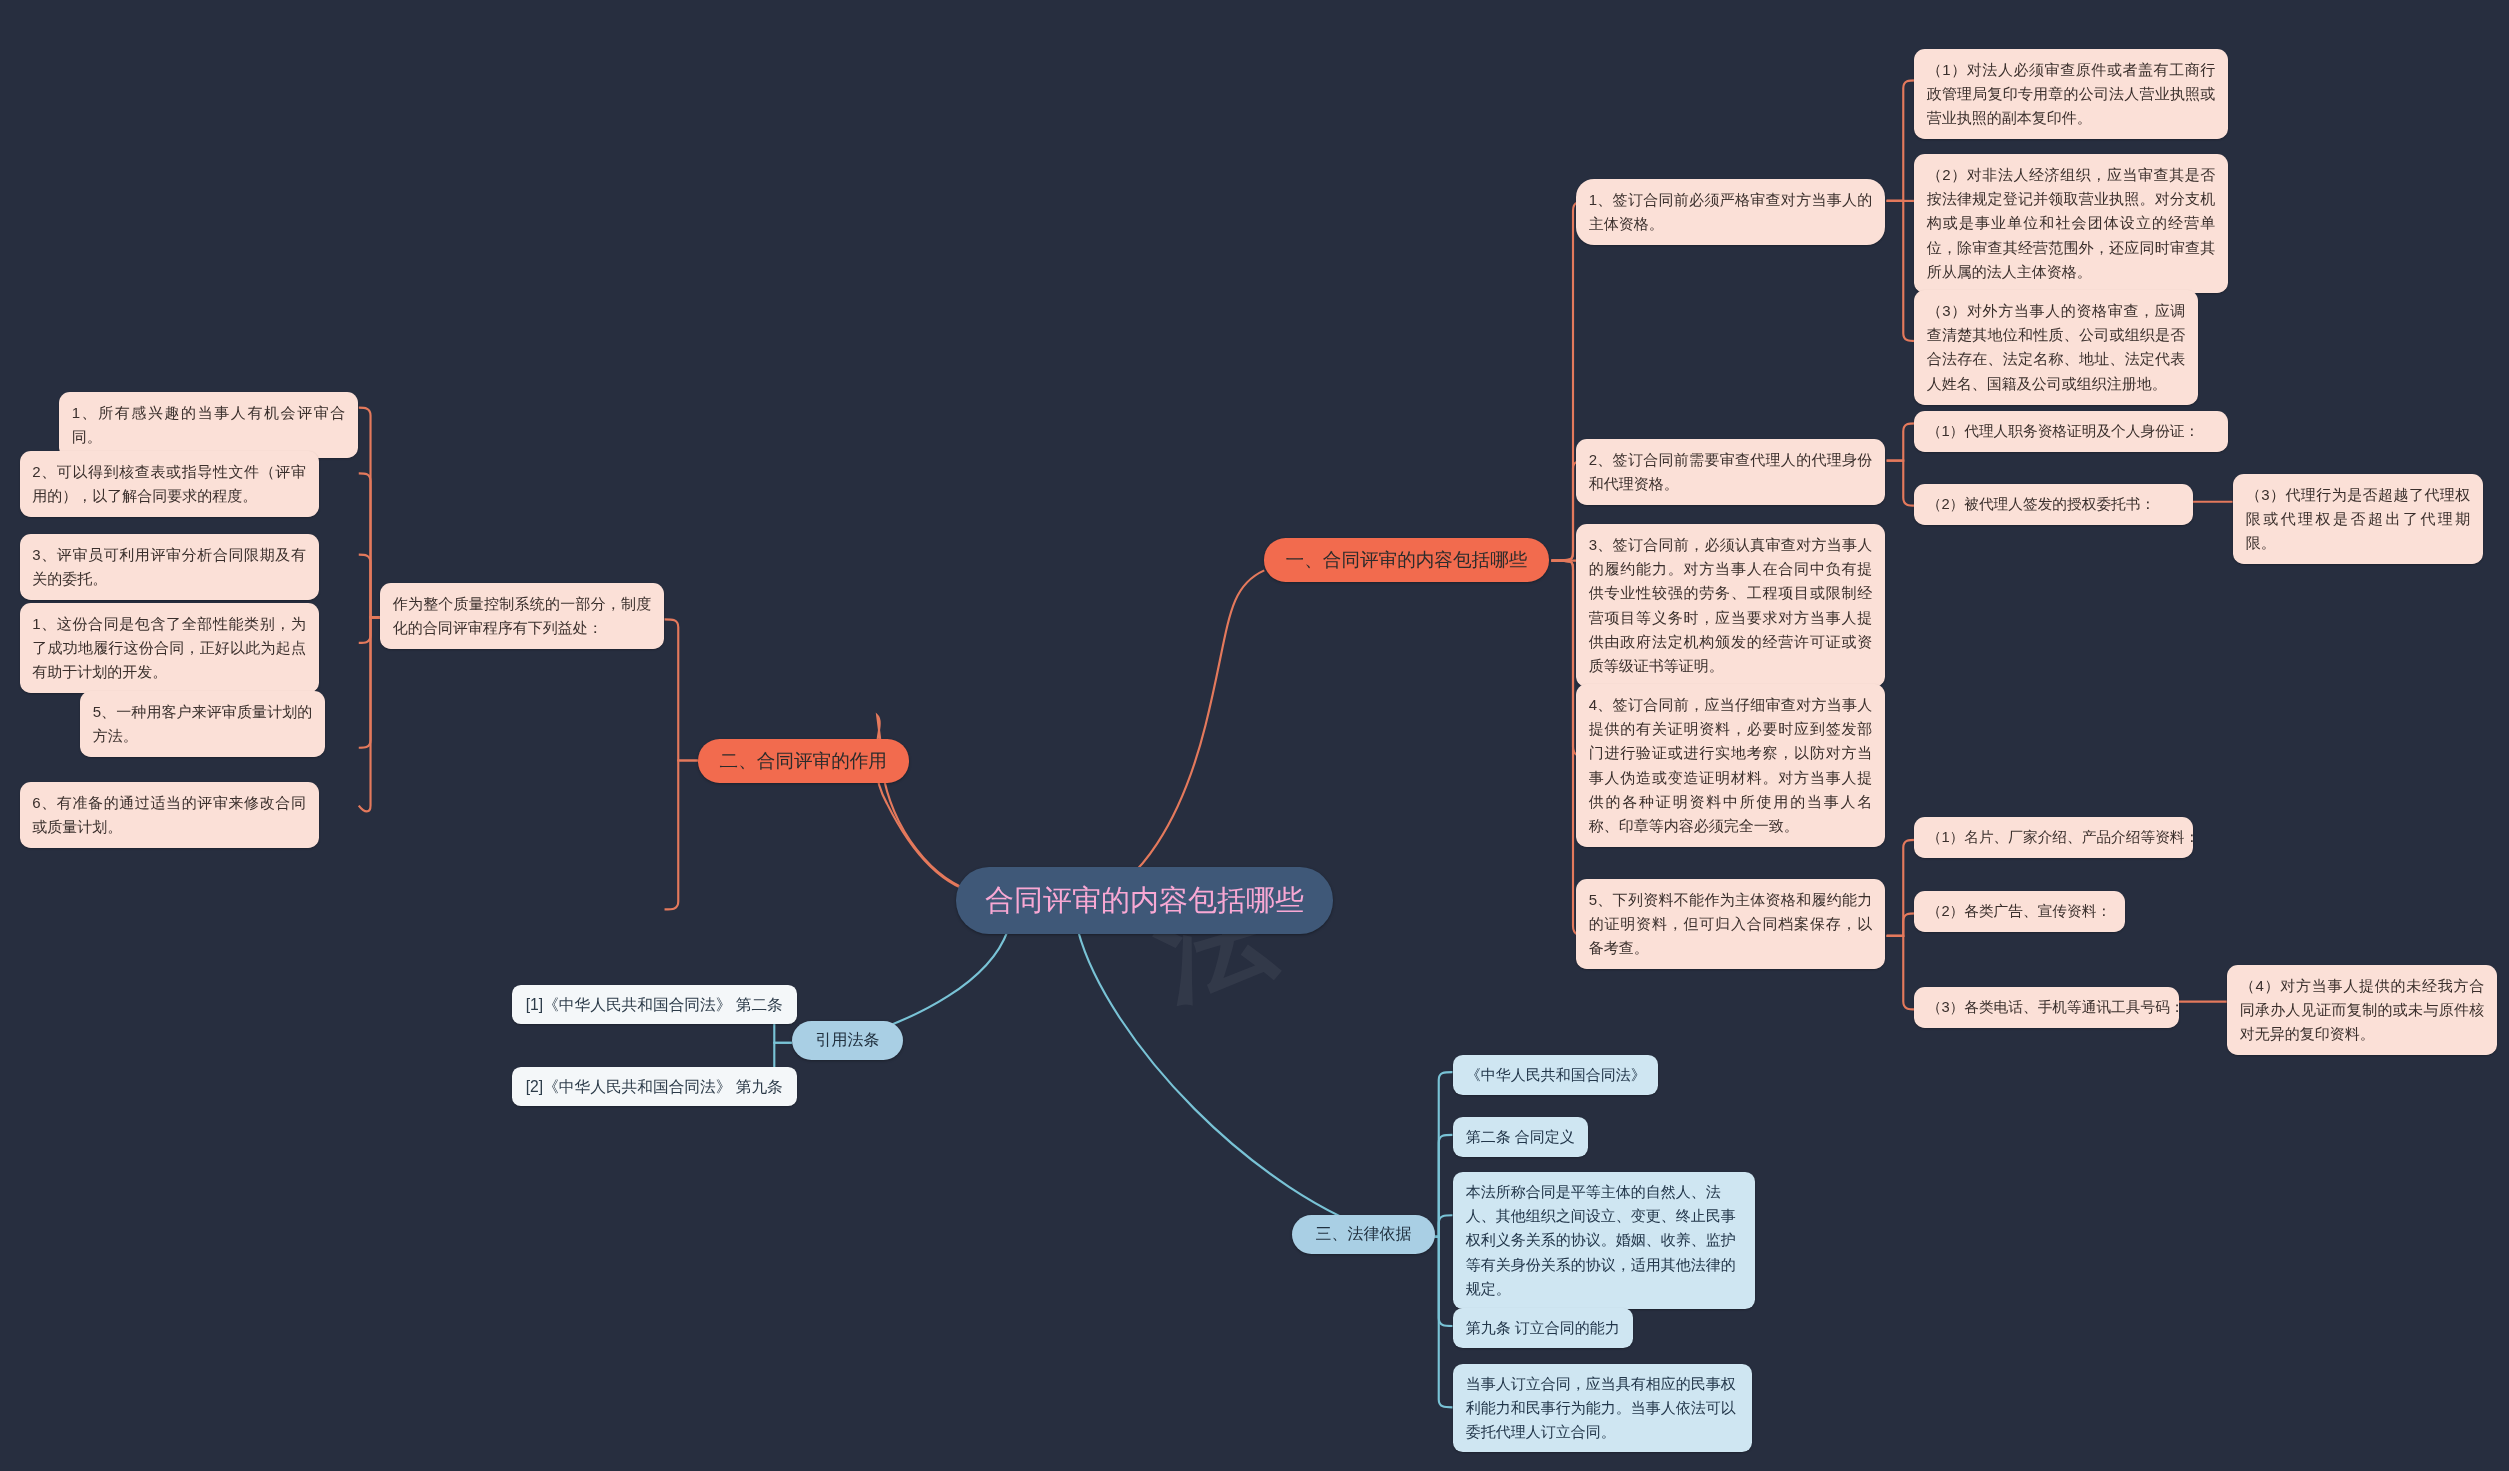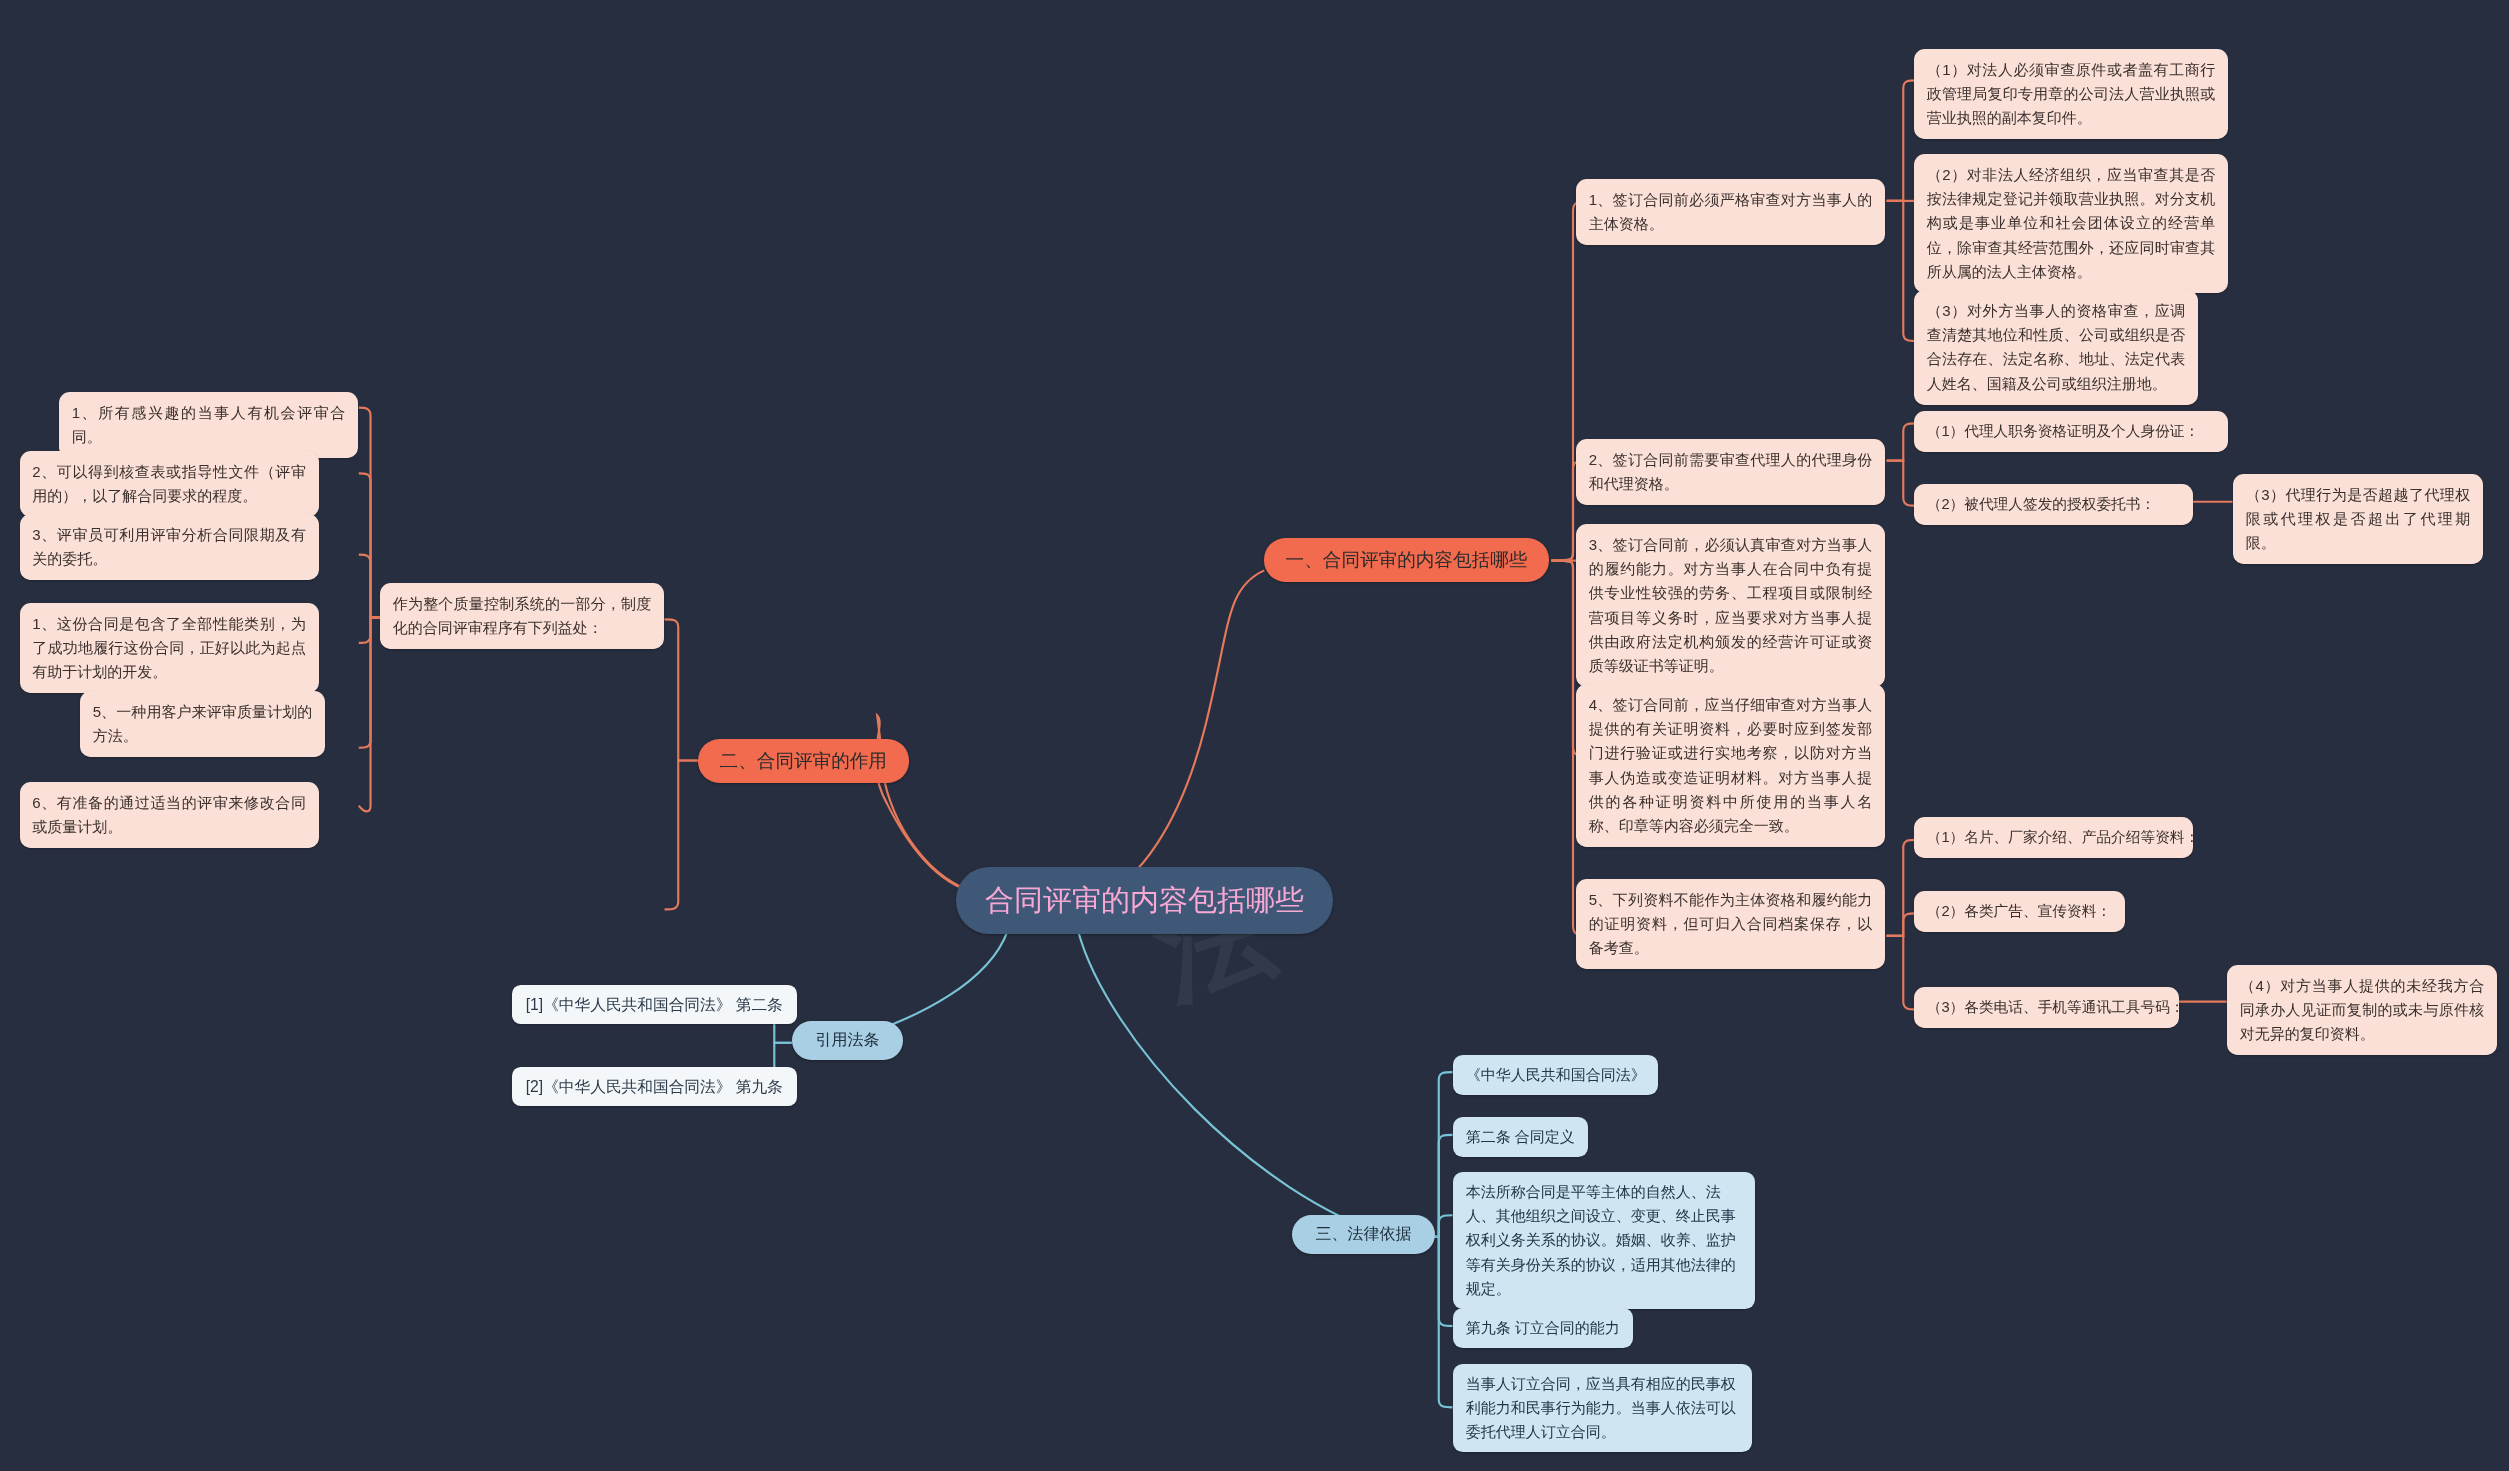--- a/index.html
+++ b/index.html
@@ -142,21 +142,21 @@
       <path d="M1450 1262 L1468 1262 L1468 1248 C1468 1240 1474 1240 1482 1240"></path>
       <path d="M1450 1262 L1468 1262 L1468 1345 C1468 1353 1474 1353 1482 1353"></path>
       <path d="M1450 1262 L1468 1262 L1468 1428 C1468 1436 1474 1436 1482 1436"></path>
     </g>
   </svg>
 
   <div class="node root" style="left:956px;top:867px;">合同评审的内容包括哪些</div>
 
   <div class="node l1-orange" style="left:1264px;top:538px;">一、合同评审的内容包括哪些</div>
 
-  <div class="node card" style="left:1576px;top:179px;width:309px;">1、签订合同前必须严格审查对方当事人的主体资格。</div>
+  <div class="node card" style="left:1576px;top:179px;width:309px;border-radius:18px;">1、签订合同前必须严格审查对方当事人的主体资格。</div>
   <div class="node card" style="left:1914px;top:49px;width:314px;">（1）对法人必须审查原件或者盖有工商行政管理局复印专用章的公司法人营业执照或营业执照的副本复印件。</div>
   <div class="node card" style="left:1914px;top:154px;width:314px;">（2）对非法人经济组织，应当审查其是否按法律规定登记并领取营业执照。对分支机构或是事业单位和社会团体设立的经营单位，除审查其经营范围外，还应同时审查其所从属的法人主体资格。</div>
   <div class="node card" style="left:1914px;top:290px;width:284px;">（3）对外方当事人的资格审查，应调查清楚其地位和性质、公司或组织是否合法存在、法定名称、地址、法定代表人姓名、国籍及公司或组织注册地。</div>
 
   <div class="node card" style="left:1576px;top:439px;width:309px;">2、签订合同前需要审查代理人的代理身份和代理资格。</div>
   <div class="node card card-sm" style="left:1914px;top:411px;width:314px;white-space:nowrap;">（1）代理人职务资格证明及个人身份证：</div>
   <div class="node card card-sm" style="left:1914px;top:484px;width:279px;white-space:nowrap;">（2）被代理人签发的授权委托书：</div>
   <div class="node card" style="left:2233px;top:474px;width:250px;">（3）代理行为是否超越了代理权限或代理权是否超出了代理期限。</div>
 
   <div class="node card" style="left:1576px;top:524px;width:309px;">3、签订合同前，必须认真审查对方当事人的履约能力。对方当事人在合同中负有提供专业性较强的劳务、工程项目或限制经营项目等义务时，应当要求对方当事人提供由政府法定机构颁发的经营许可证或资质等级证书等证明。</div>
@@ -168,21 +168,21 @@
   <div class="node card card-sm" style="left:1914px;top:891px;width:211px;white-space:nowrap;">（2）各类广告、宣传资料：</div>
   <div class="node card card-sm" style="left:1914px;top:987px;width:265px;white-space:nowrap;">（3）各类电话、手机等通讯工具号码：</div>
   <div class="node card" style="left:2227px;top:965px;width:270px;">（4）对方当事人提供的未经我方合同承办人见证而复制的或未与原件核对无异的复印资料。</div>
 
   <div class="node l1-orange" style="left:698px;top:739px;">二、合同评审的作用</div>
 
   <div class="node card" style="left:380px;top:583px;width:284px;">作为整个质量控制系统的一部分，制度化的合同评审程序有下列益处：</div>
 
   <div class="node card" style="left:59px;top:392px;width:299px;">1、所有感兴趣的当事人有机会评审合同。</div>
   <div class="node card" style="left:19.6px;top:451px;width:299px;">2、可以得到核查表或指导性文件（评审用的），以了解合同要求的程度。</div>
-  <div class="node card" style="left:19.6px;top:514px;width:299px;">3、评审员可利用评审分析合同限期及有关的委托。</div>
+  <div class="node card" style="left:19.6px;top:534px;width:299px;">3、评审员可利用评审分析合同限期及有关的委托。</div>
   <div class="node card" style="left:19.6px;top:603px;width:299px;">1、这份合同是包含了全部性能类别，为了成功地履行这份合同，正好以此为起点有助于计划的开发。</div>
   <div class="node card" style="left:80px;top:691px;width:245px;">5、一种用客户来评审质量计划的方法。</div>
   <div class="node card" style="left:19.6px;top:782px;width:299px;">6、有准备的通过适当的评审来修改合同或质量计划。</div>
 
 
   <div class="node l1-blue" style="left:792px;top:1021px;">引用法条</div>
   <div class="node card-white" style="left:512px;top:985px;">[1]《中华人民共和国合同法》 第二条</div>
   <div class="node card-white" style="left:512px;top:1067px;">[2]《中华人民共和国合同法》 第九条</div>
 
   <div class="node l1-blue" style="left:1292px;top:1215px;">三、法律依据</div>

